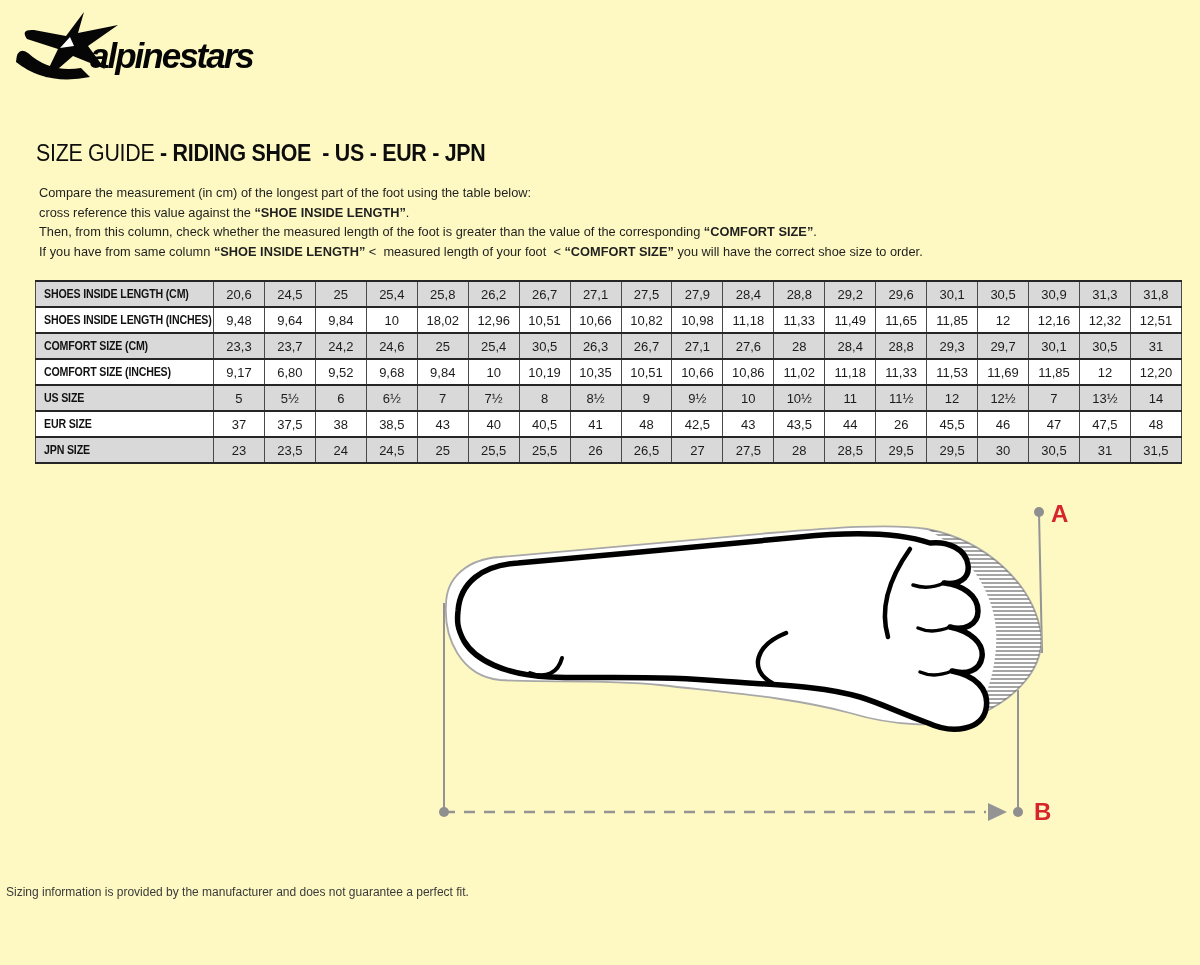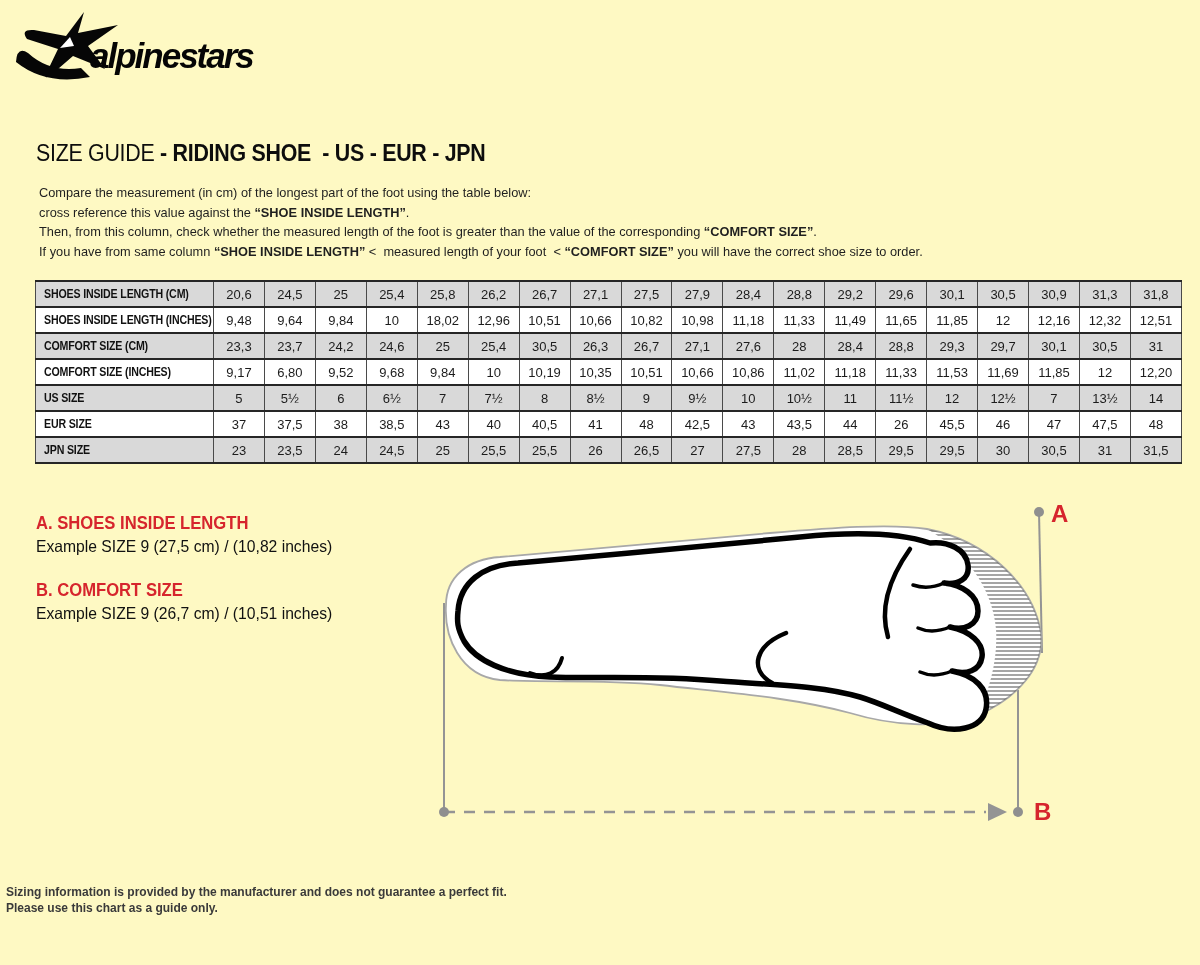--- a/index.html
+++ b/index.html
@@ -39,21 +39,21 @@
                transform:scaleX(.95);transform-origin:0 0;}
   .legend .ex{font-size:16.5px;color:#111;margin:0 0 24px 0;
               transform:scaleX(.95);transform-origin:0 0;}
 
   
   .diagram{position:absolute;left:430px;top:485px;width:640px;height:350px;}
   .diagram text{font-family:"Liberation Sans",sans-serif;font-weight:bold;font-size:24px;fill:#d6252d;}
 
   
   .footer{position:absolute;left:6px;top:885px;font-size:12px;line-height:15.5px;color:#3a3a3a;}
-  .footer p{margin:0;font-weight:bold;}
+  .footer p{margin:0;}
 </style>
 </head>
 <body>
 
 <div class="page">
 
   <svg class="logo" viewBox="0 0 300 84">
     <g>
       <path d="M76,6 L58,30 L26,24 Q12,23 19,33 L50,43 L38,68 Q36,74 43,69 L65,50 L97,63 L80,40 L110,19 L70,27 Z" fill="#060606"></path>
       <path d="M8,56 Q38,80 82,71 L73,62 Q42,67 20,47 Q9,40 8,56 Z" fill="#060606"></path>
@@ -245,26 +245,20 @@
           <td>29,5</td>
           <td>29,5</td>
           <td>30</td>
           <td>30,5</td>
           <td>31</td>
           <td>31,5</td>
         </tr>
       </tbody>
   </table>
 
-  <div class="legend">
-    <p class="red">A. SHOES INSIDE LENGTH</p>
-    <p class="ex">Example SIZE 9 (27,5 cm) / (10,82 inches)</p>
-    <p class="red">B. COMFORT SIZE</p>
-    <p class="ex">Example SIZE 9 (26,7 cm) / (10,51 inches)</p>
-  </div>
 
   <svg class="diagram" viewBox="0 0 640 350">
     <defs>
       <pattern id="hatch" width="6" height="4" patternUnits="userSpaceOnUse">
         <line x1="0" y1="2" x2="6" y2="2" stroke="#5a5a5a" stroke-width="1.1"></line>
       </pattern>
     </defs>
 
     <g stroke="#949494" fill="none">
       <line x1="14" y1="118" x2="14" y2="327" stroke-width="2"></line>
@@ -300,16 +294,15 @@
       <path d="M520,142 C508,147 497,147 488,143" stroke-width="3.5"></path>
       <path d="M522,186 C510,191 499,191 490,187" stroke-width="3.5"></path>
     </g>
 
     <text x="621" y="37">A</text>
     <text x="604" y="335">B</text>
   </svg>
 
   <div class="footer">
     <p>Sizing information is provided by the manufacturer and does not guarantee a perfect fit.</p>
-    <p>Please use this chart as a guide only.</p>
   </div>
 
 </div>
 
 </body></html>

